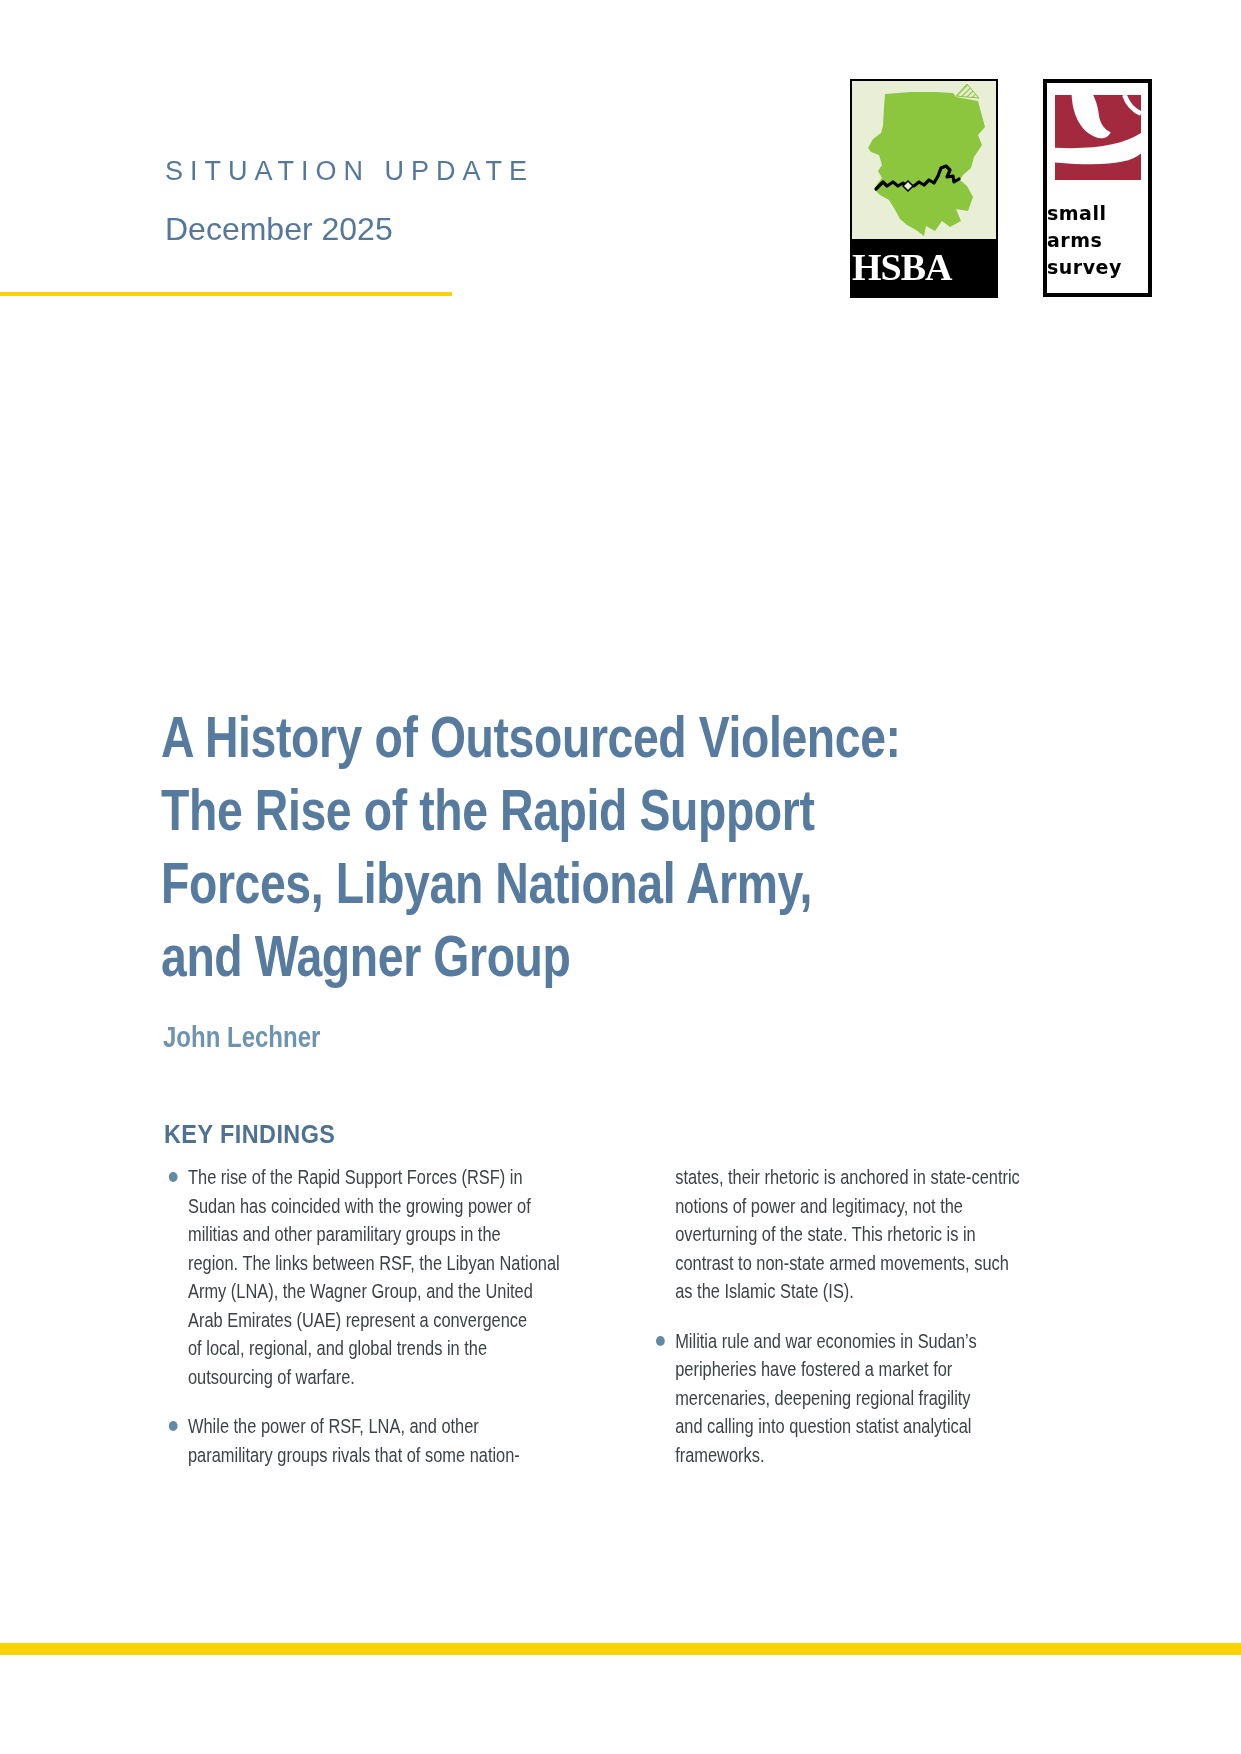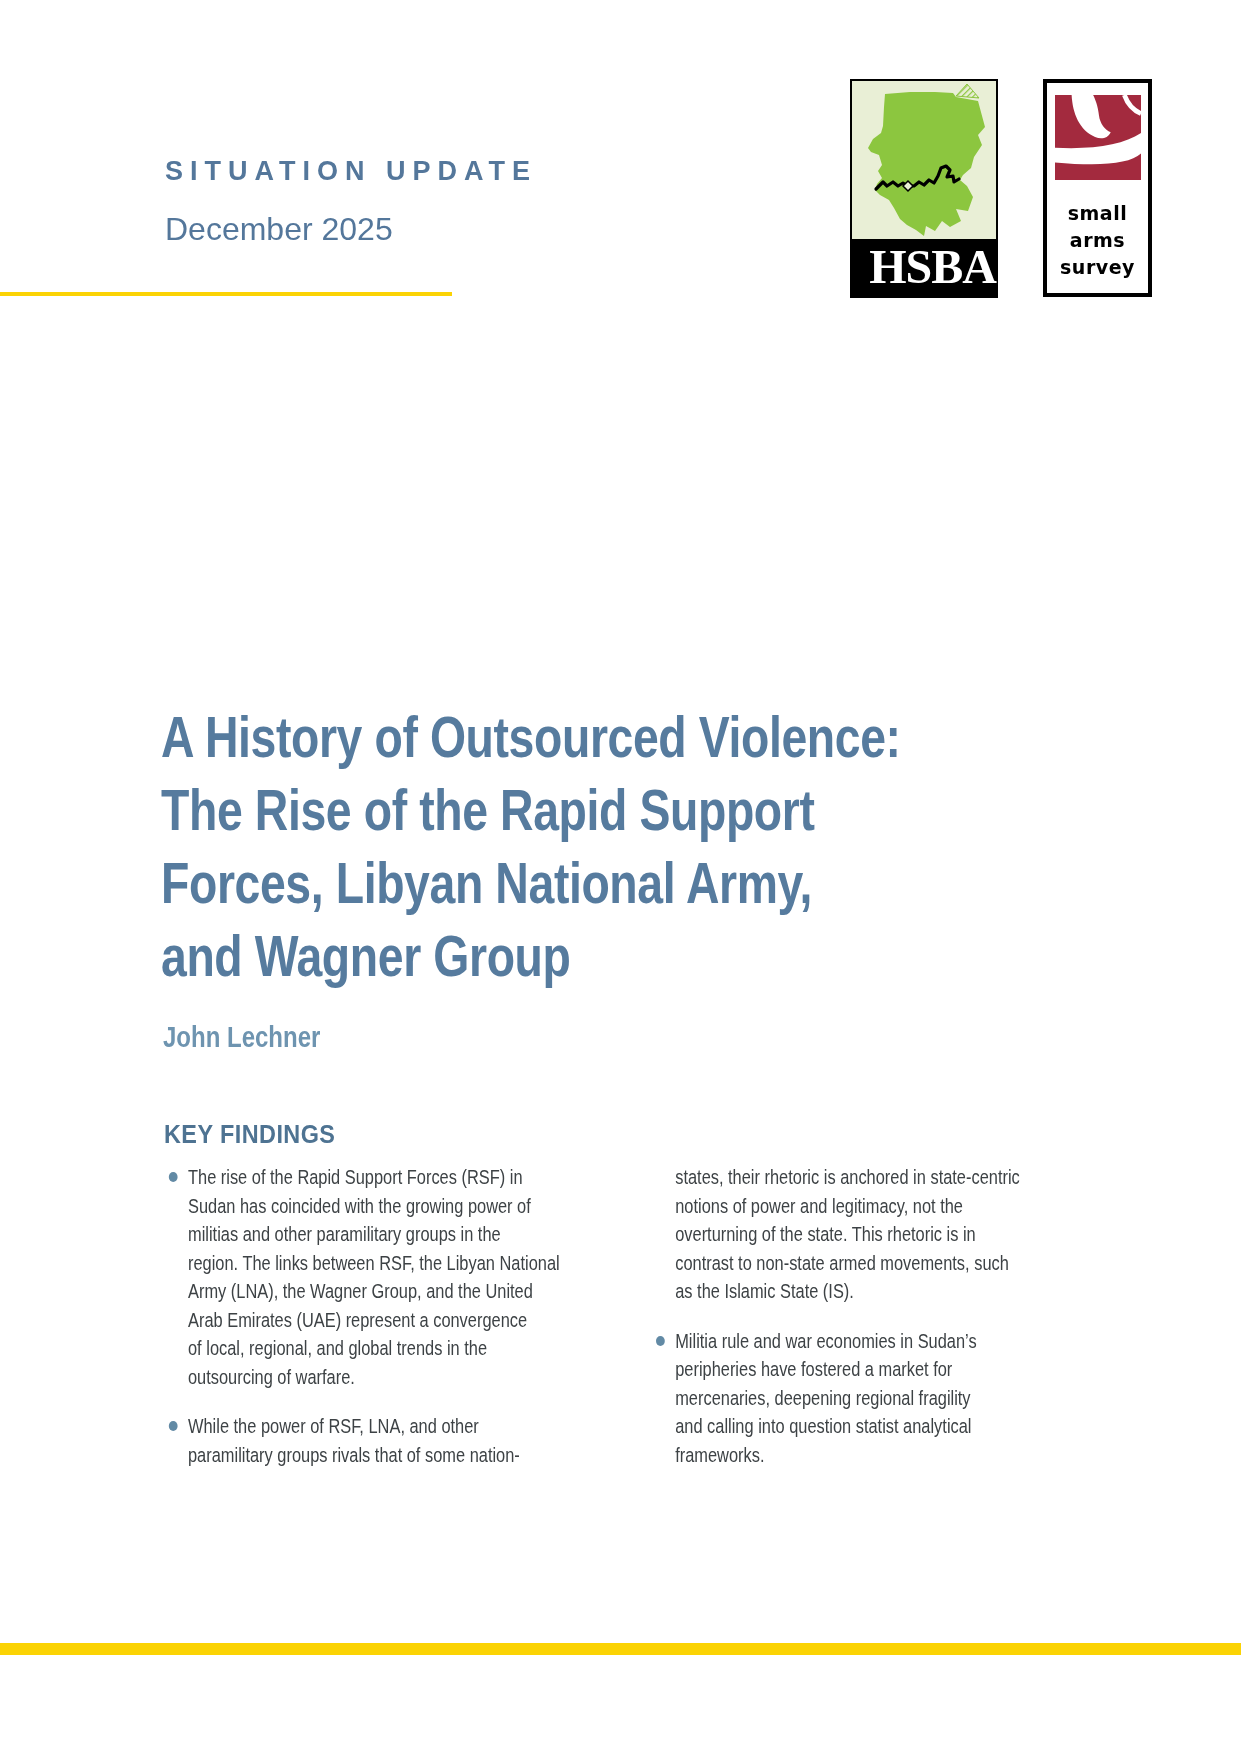--- a/index.html
+++ b/index.html
@@ -10,21 +10,21 @@
     margin: 0 auto;
     background: #ffffff;
     overflow: hidden;
     font-family: "Liberation Sans", sans-serif;
   }
   .abs { position: absolute; }
 
   
   .kicker {
     left: 165px; top: 156px;
-    font-size: 27px; font-weight: bold;
+    font-size: 27px; font-weight: normal;
     letter-spacing: 7px;
     color: #54779b;
     white-space: nowrap;
   }
   .date {
     left: 165px; top: 211px;
     font-size: 32px;
     color: #54779b;
     white-space: nowrap;
   }
@@ -48,39 +48,39 @@
     box-sizing: border-box;
   }
   .hsba-map { position:absolute; left:0; top:0; width:144px; height:158px; }
   .hsba-band {
     position: absolute; left: 0; bottom: 0;
     width: 100%; height: 57px;
     background: #000;
     color: #fff;
     font-family: "Liberation Serif", serif;
     font-weight: bold;
-    font-size: 48px;
+    font-size: 38px;
     line-height: 56px;
-    text-align: right;
+    text-align: left;
     letter-spacing: -1px;
   }
 
   
   .sas-logo {
     left: 1043px; top: 79px;
     width: 109px; height: 218px;
     background: #fff;
     border: 4px solid #000;
     box-sizing: border-box;
   }
   .sas-mark { position:absolute; left:8px; top:12px; width:86px; height:85px; }
   .sas-text {
     position: absolute; left: 0; bottom: 12px;
     width: 100%;
-    text-align: center;
+    text-align: left;
     font-family: "DejaVu Sans", sans-serif;
     font-weight: 800;
     font-size: 19px;
     line-height: 27px;
     color: #000;
     white-space: pre-line;
     letter-spacing: 0.5px;
   }
 
   

